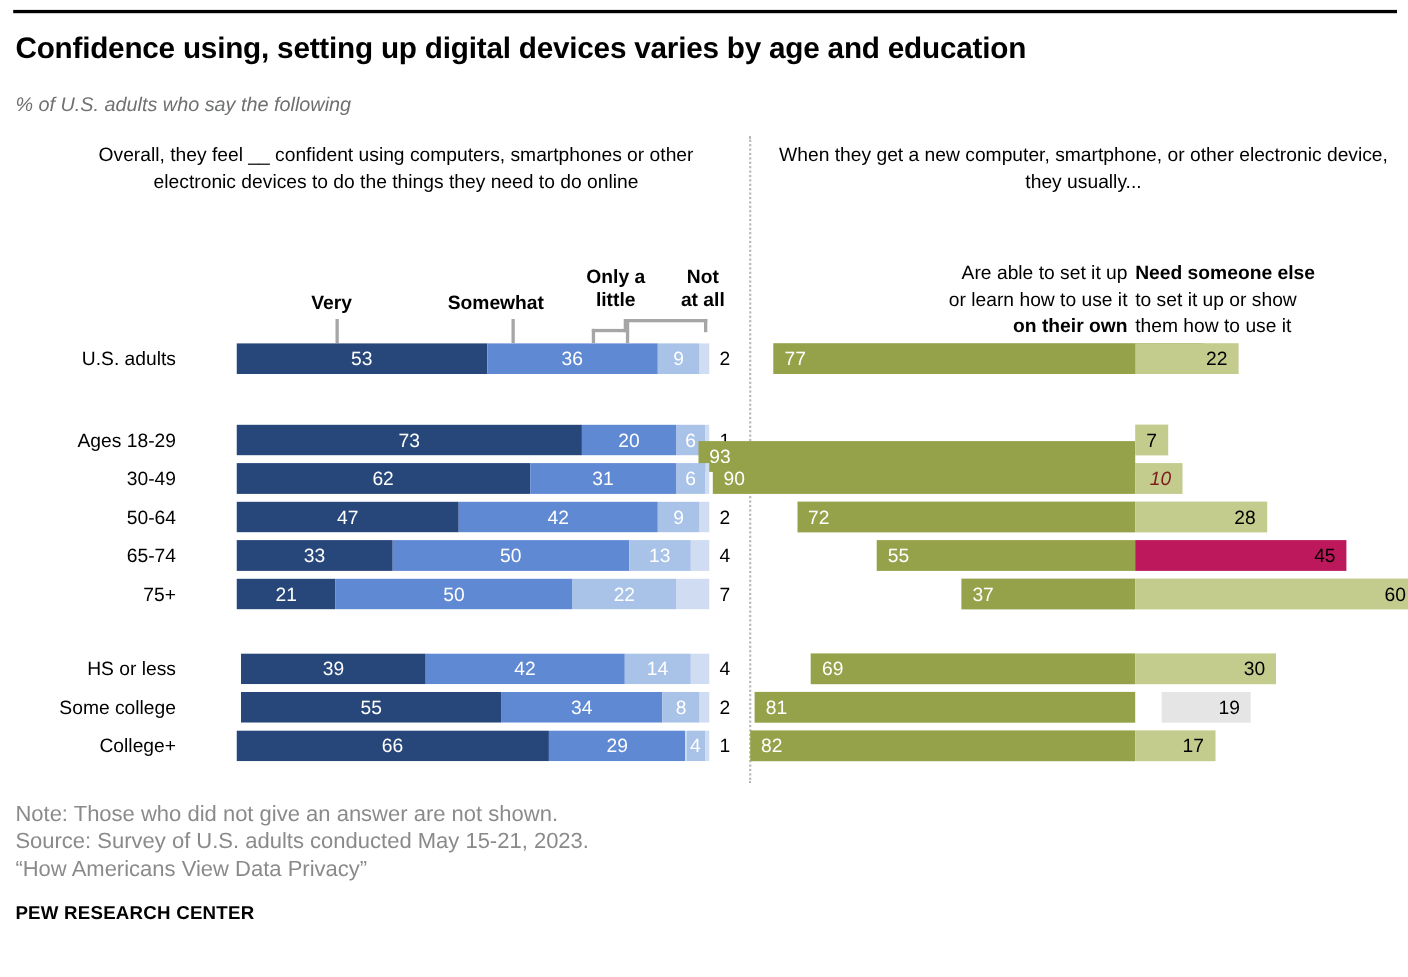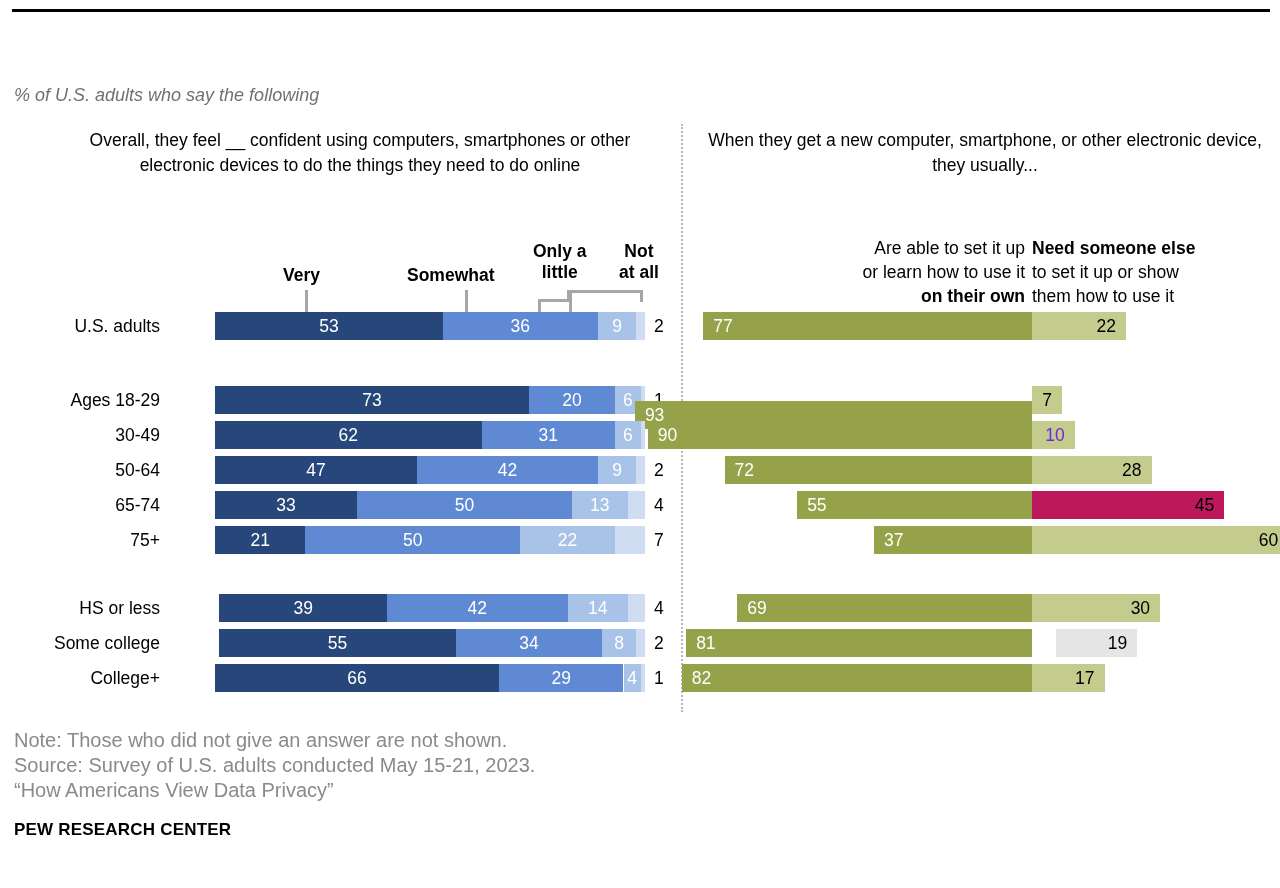--- a/index.html
+++ b/index.html
@@ -157,20 +157,21 @@
     color: #000000;
   }
 </style>
 </head>
 <body>
 
 <div class="page">
 
   <div class="top-rule"></div>
 
+  <div class="title">Confidence using, setting up digital devices varies by age and education</div>
   <div class="subtitle">% of U.S. adults who say the following</div>
 
   <div class="divider"></div>
 
   <div class="panel-q left">Overall, they feel __ confident using computers, smartphones or other electronic devices to do the things they need to do online</div>
   <div class="panel-q right">When they get a new computer, smartphone, or other electronic device, they usually...</div>
 
   <div class="lg-label lg-very">Very</div>
   <div class="lg-label lg-some">Somewhat</div>
   <div class="lg-label lg-little">Only a
@@ -252,21 +253,21 @@
         <div class="seg" style="left: 399.9px; width: 25.8px; background: rgb(168, 194, 232);">
           <span style="color: rgb(255, 255, 255);">6</span>
         </div>
         <div class="seg" style="left: 425.7px; width: 4.3px; background: rgb(207, 220, 242);"></div>
       </div>
       <div class="outlabel" style="left: 654px; top: 421px;">1</div>
       <div class="seg" style="position: absolute; left: 647.7px; top: 421px; width: 384.3px; background: rgb(149, 162, 74); justify-content: flex-start; padding-left: 10px;">
         <span style="color: rgb(255, 255, 255);">90</span>
       </div>
       <div class="seg" style="position: absolute; left: 1032px; top: 421px; width: 42.7px; background: rgb(195, 203, 141); justify-content: flex-end; padding-right: 10px;">
-        <span style="color: #6d28d9;">10</span>
+        <span style="color: #7f1d1d; font-style: italic;">10</span>
       </div>
       <div class="row-label" style="top: 460px;">50-64</div>
       <div class="bar" style="left: 215px; top: 456px; width: 430px;">
         <div class="seg" style="left: 0px; width: 202.1px; background: rgb(39, 71, 122);">
           <span style="color: rgb(255, 255, 255);">47</span>
         </div>
         <div class="seg" style="left: 202.1px; width: 180.6px; background: rgb(96, 137, 212);">
           <span style="color: rgb(255, 255, 255);">42</span>
         </div>
         <div class="seg" style="left: 382.7px; width: 38.7px; background: rgb(168, 194, 232);">

